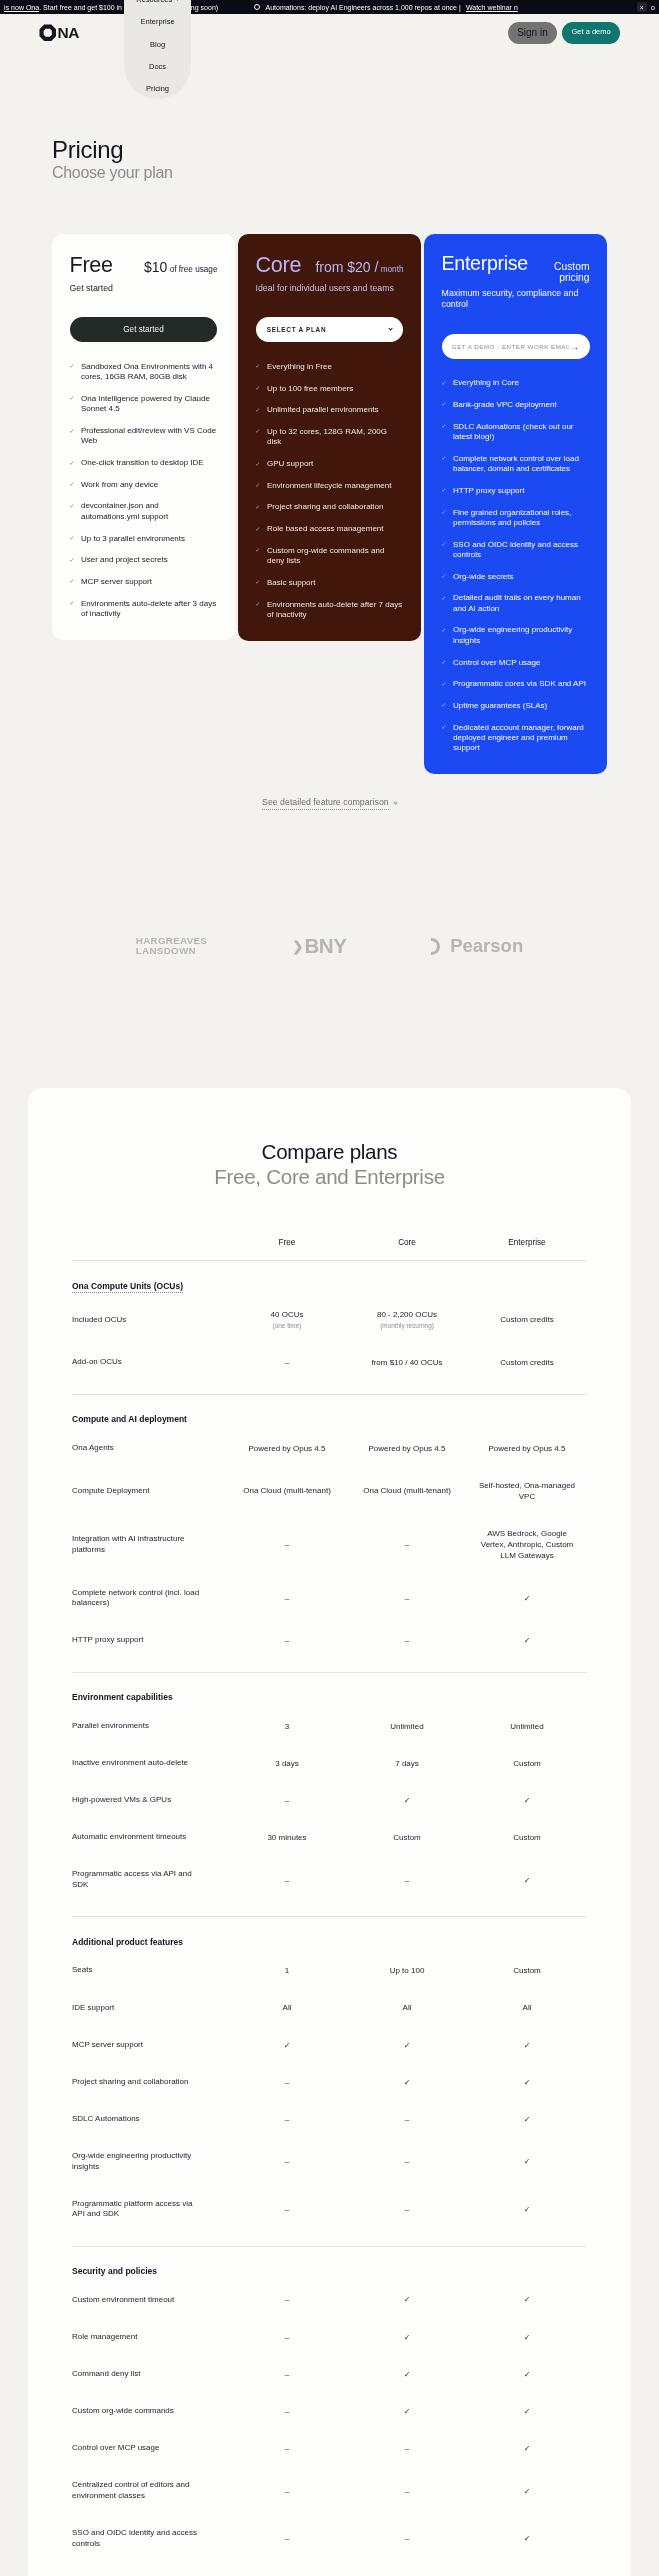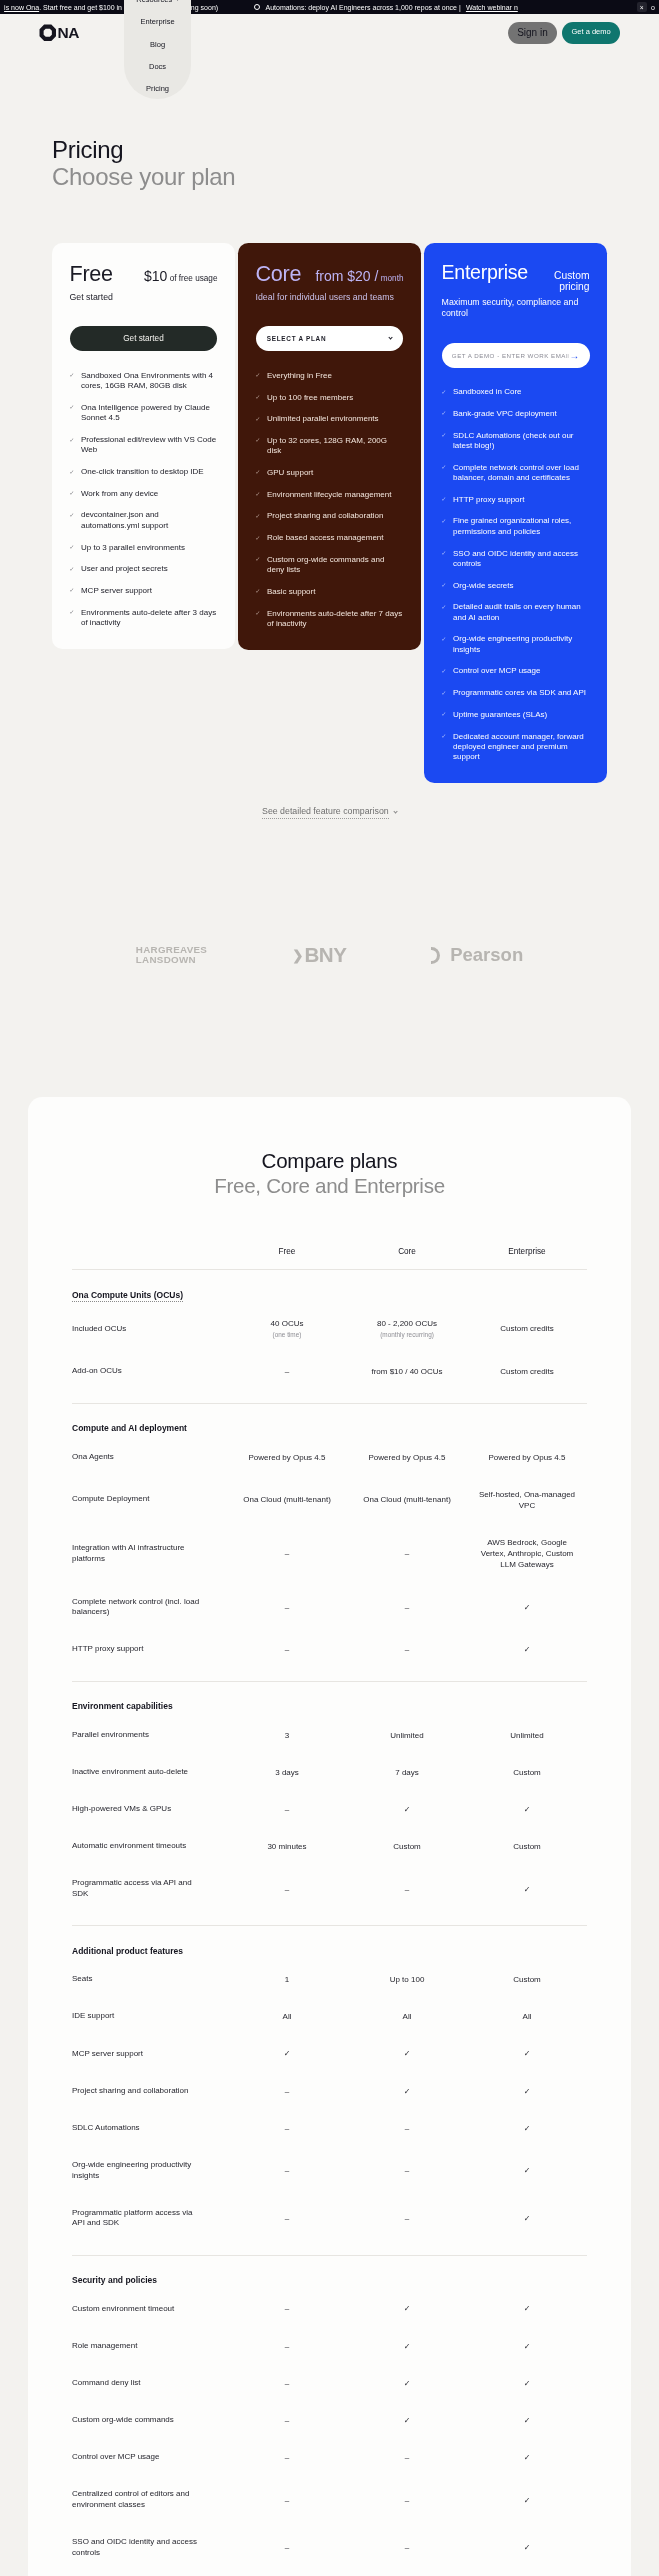--- a/index.html
+++ b/index.html
@@ -24,21 +24,21 @@
   .nav span { cursor:pointer; display:flex; align-items:center; }
   .chev { width:3.1px; height:3.1px; border-right:0.8px solid #55555e; border-bottom:0.8px solid #55555e;
     transform:rotate(45deg); display:inline-block; margin-left:3.6px; margin-bottom:1.5px; }
   .hdr-right { margin-left:auto; display:flex; gap:5.2px; }
   .btn-signin { background:#737373; border-radius:515px; padding:5.7px 9.3px; font-size:10px; cursor:pointer; }
   .btn-demo { background:#0f766e; color:#fff; border-radius:515px; padding:5.7px 9.3px; font-size:7.5px; cursor:pointer; }
 
   
   .hero { padding:86px 0 0 52px; }
   .hero .t  { font-size:24px; font-weight:500; line-height:1.12; letter-spacing:-0.3px; }
-  .hero .st { font-size:24px; font-weight:500; line-height:1.12; letter-spacing:-0.3px; color:#8d8d8d; }
+  .hero .st { font-size:16px; font-weight:500; line-height:1.12; letter-spacing:-0.3px; color:#8d8d8d; }
 
   
   .cards { display:flex; gap:3.1px; margin:52px 52px 0; align-items:flex-start; }
   .card { flex:1; border-radius:10.3px; padding:17.5px 17.5px 20.6px; }
   .card.free { background:#fdfdfc; color:#1b1b25; }
   .card.core { background:#40170a; color:#f3e6dd; }
   .card.ent  { background:#1b49f2; color:#fff; }
   .card-top { display:flex; justify-content:space-between; align-items:baseline; }
   .card-title { font-size:21.6px; font-weight:500; letter-spacing:-0.3px; }
   .ent .card-title { font-size:19.6px; }
@@ -266,21 +266,21 @@
     <div class="card-sub">Maximum security, compliance and control</div>
     <div class="card-cta">
       <div class="email-pill">
         <input type="text" placeholder="GET A DEMO - ENTER WORK EMAIL" style="">
         <span class="email-arrow">→</span>
       </div>
     </div>
     <ul class="features">
         <li>
           <span class="ck">✓</span>
-          <span>Sandboxed in Core</span>
+          <span>Everything in Core</span>
         </li>
         <li>
           <span class="ck">✓</span>
           <span>Bank-grade VPC deployment</span>
         </li>
         <li>
           <span class="ck">✓</span>
           <span>SDLC Automations (check out our latest blog!)</span>
         </li>
         <li>

